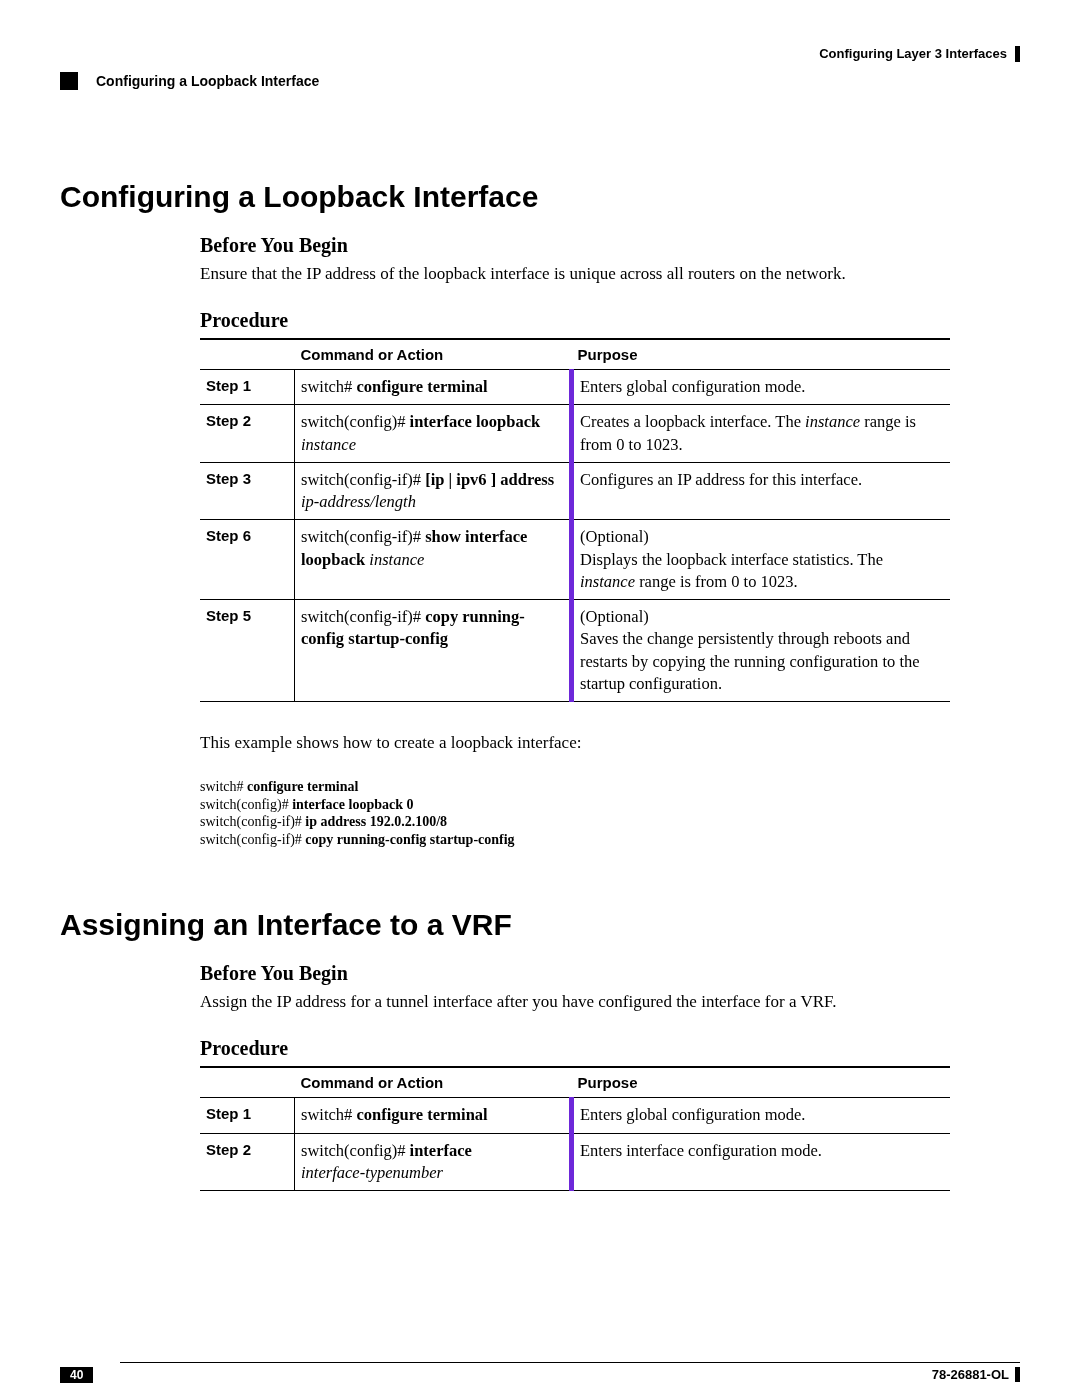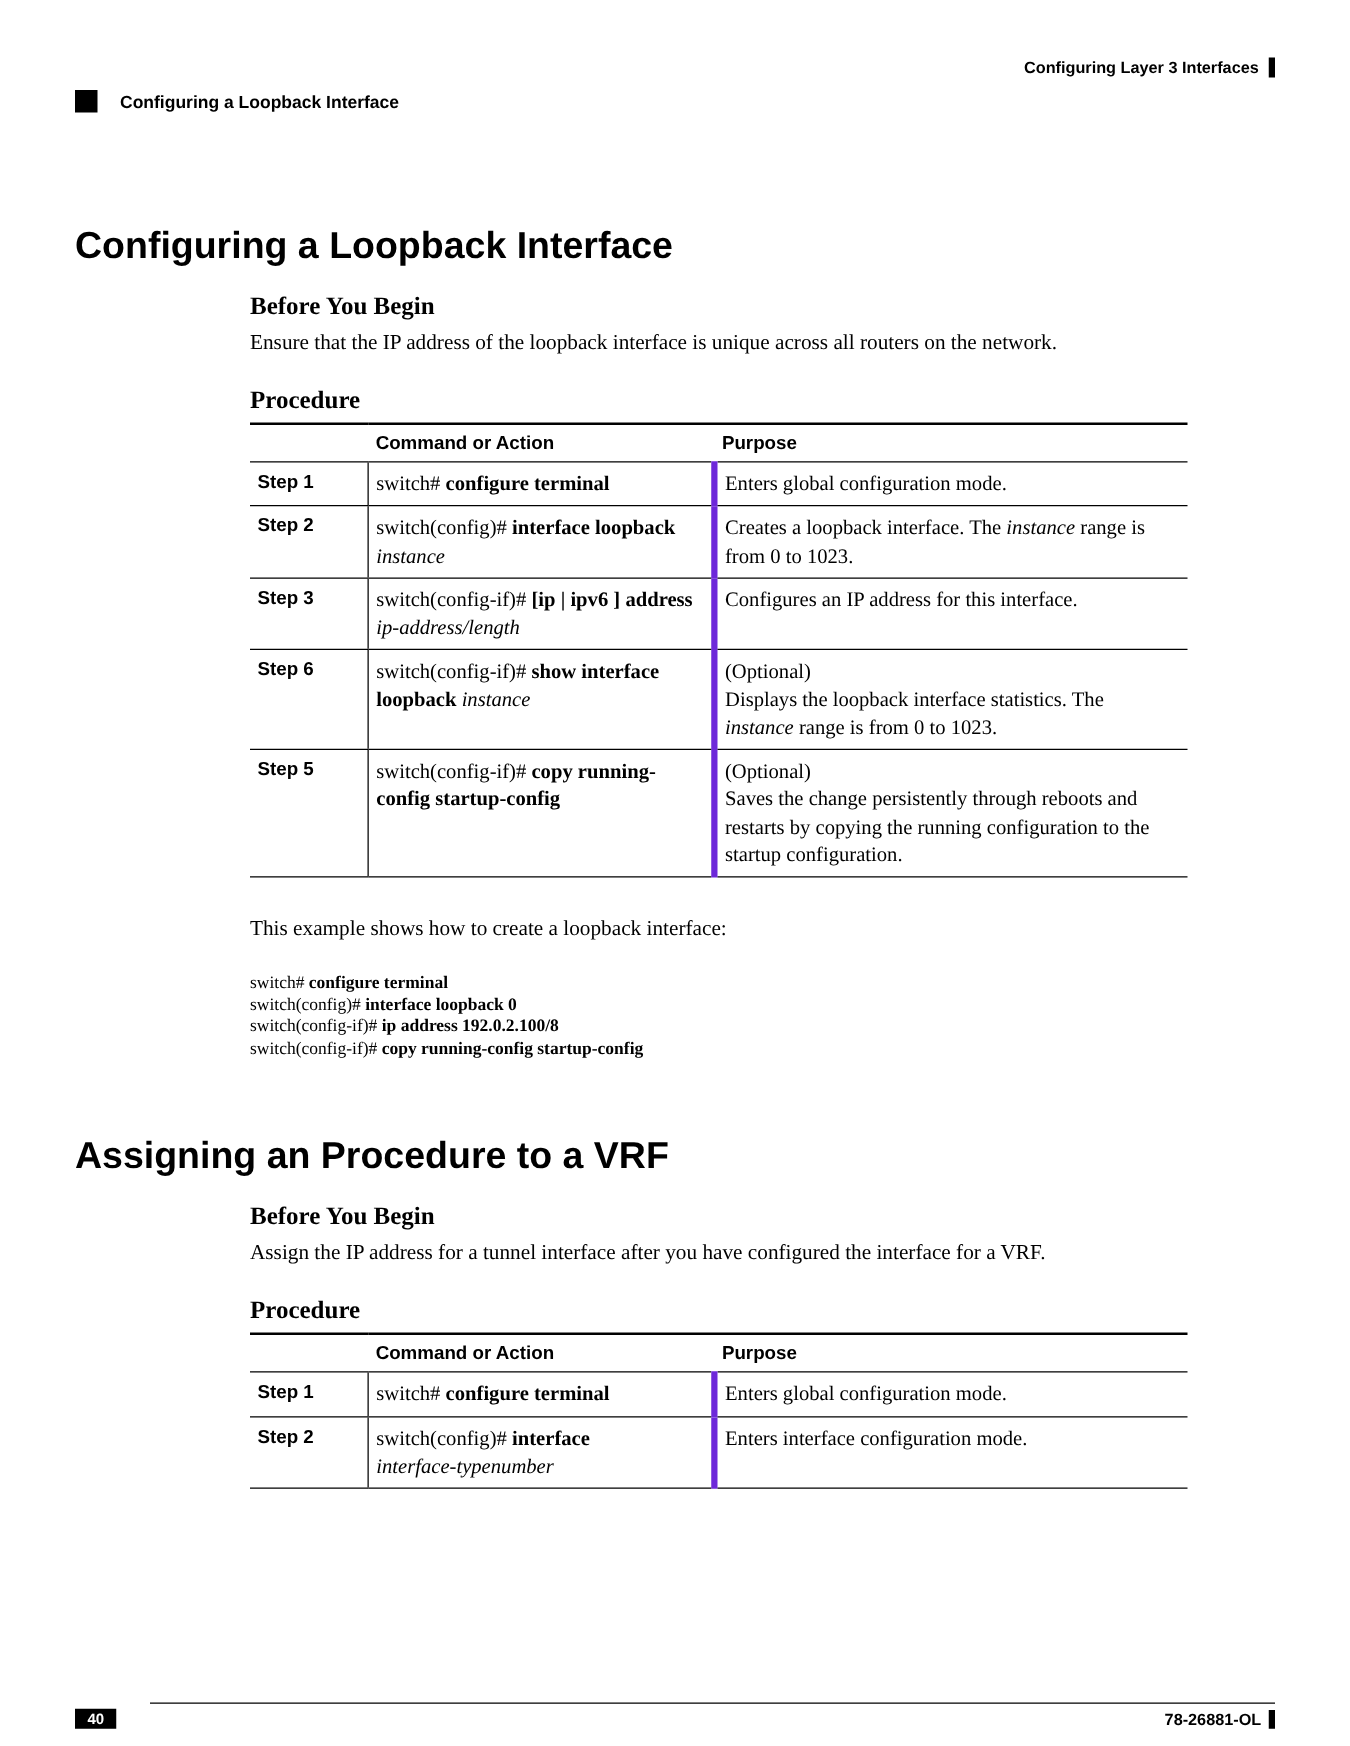--- a/index.html
+++ b/index.html
@@ -134,21 +134,21 @@
     font-family: Arial, Helvetica, sans-serif;
     font-weight: bold;
     font-size: 13px;
   }
   .footer-line .guide {
     margin-left: 72px;
     flex: 1;
   }
   .footer-line2 {
     display: flex;
-    align-items: flex-end;
+    align-items: flex-start;
     font-family: Arial, Helvetica, sans-serif;
     font-weight: bold;
     font-size: 13px;
     margin-top: 4px;
   }
   .page-num-box {
     background: #000;
     color: #fff;
     padding: 1px 10px;
     font-size: 12px;
@@ -248,21 +248,21 @@
     </table>
 
     <div class="body-text">This example shows how to create a loopback interface:</div>
 
 <pre class="code"><span>switch# </span><span class="cb">configure terminal</span>
 <span>switch(config)# </span><span class="cb">interface loopback 0</span>
 <span>switch(config-if)# </span><span class="cb">ip address 192.0.2.100/8</span>
 <span>switch(config-if)# </span><span class="cb">copy running-config startup-config</span></pre>
   </div>
 
-  <h1 class="second">Assigning an Procedure to a VRF</h1>
+  <h1 class="second">Assigning an Interface to a VRF</h1>
 
   <div class="indent-block">
     <div class="sub-h">Before You Begin</div>
     <div class="body-text">Assign the IP address for a tunnel interface after you have configured the interface for a VRF.</div>
 
     <div class="sub-h">Procedure</div>
 
     <table class="proc">
       <thead>
         <tr>

